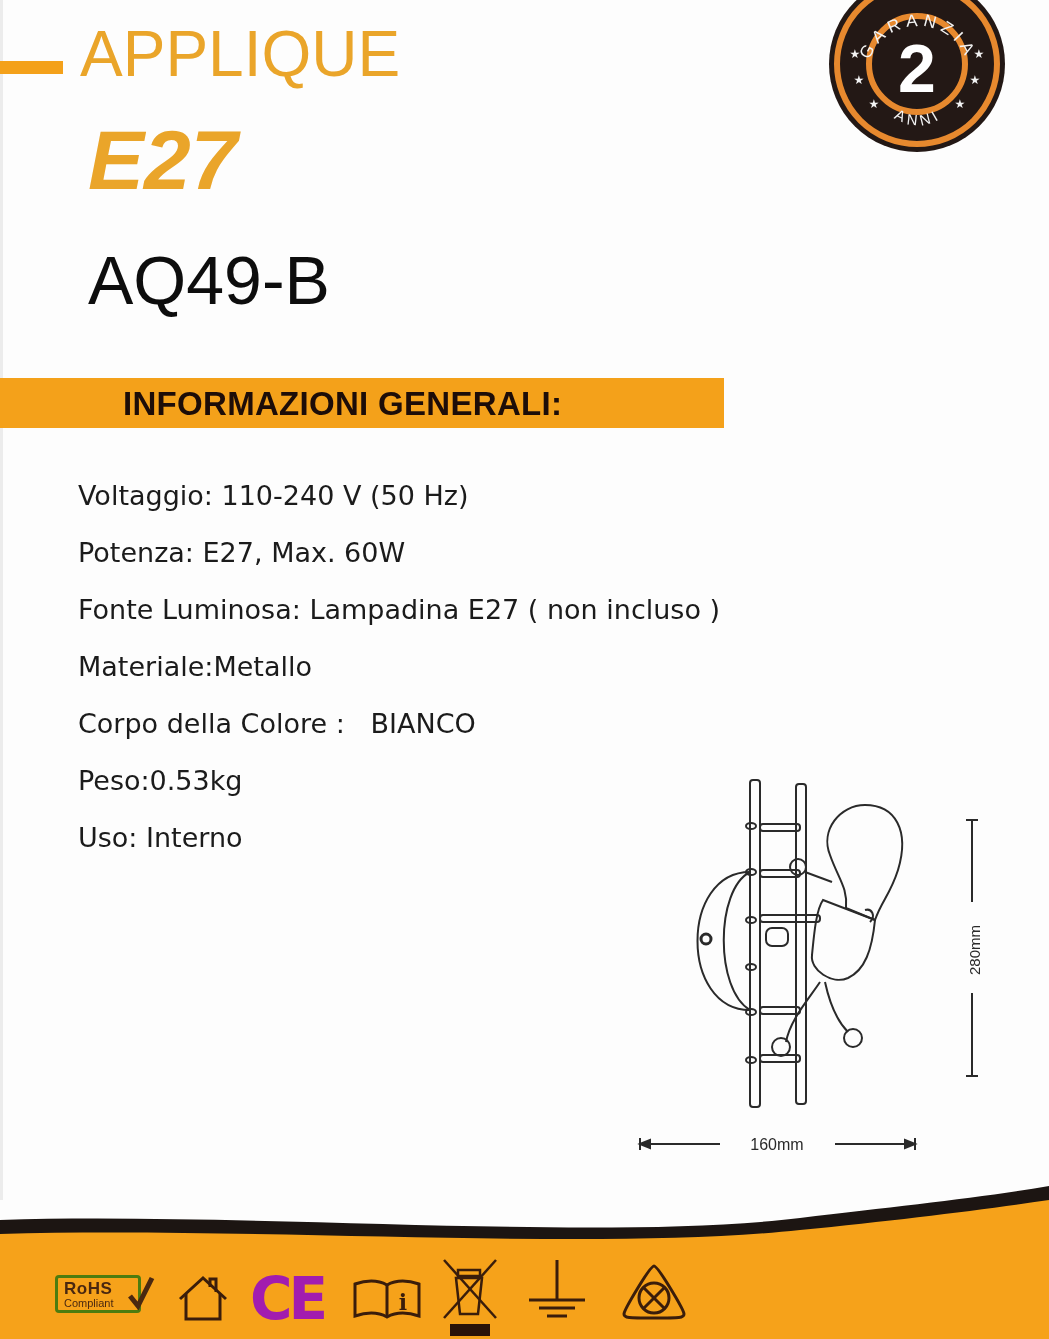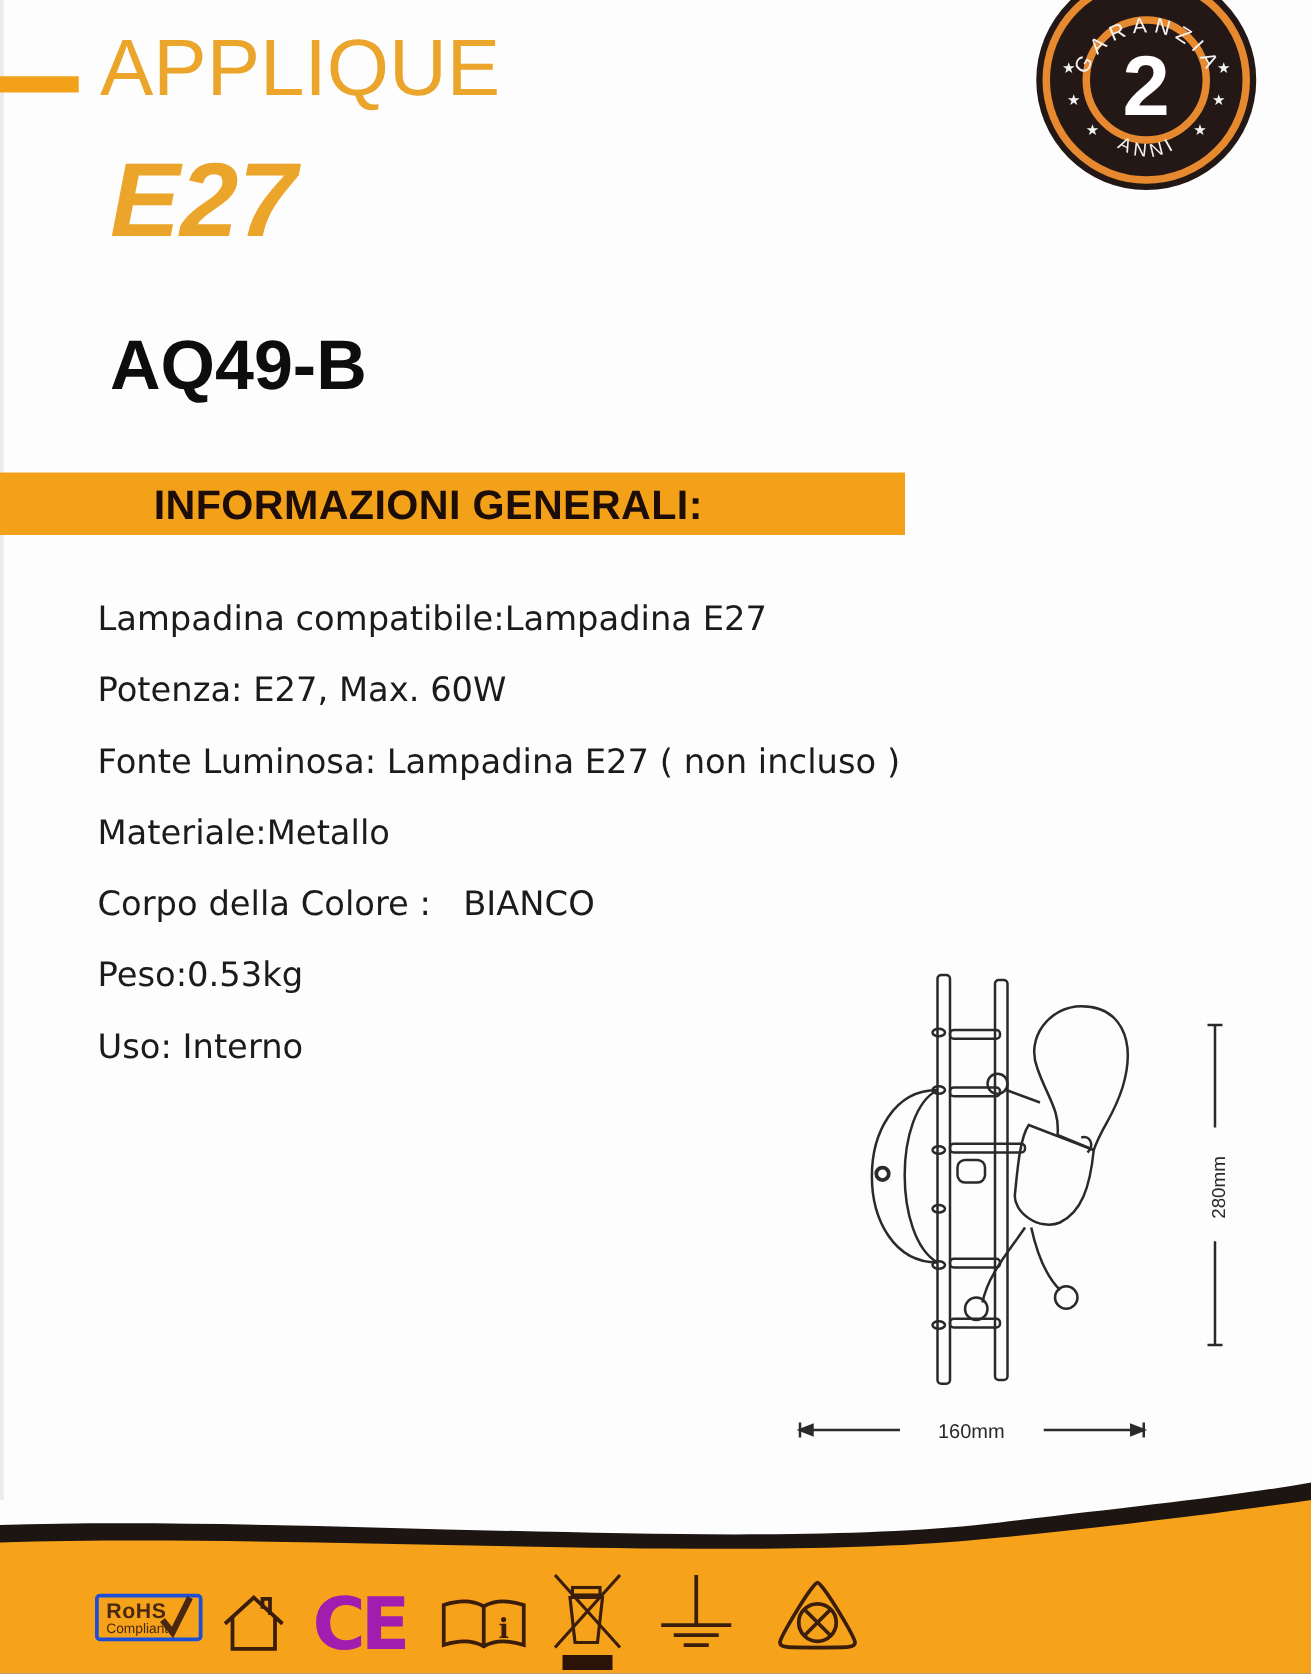--- a/index.html
+++ b/index.html
@@ -15,44 +15,43 @@
     font-size: 64px; font-weight: normal; color: #eaa52a; letter-spacing: 0px;
     line-height: 72px;
   }
   .title-e27 {
     position: absolute; left: 88px; top: 112px;
     font-size: 84px; font-weight: bold; font-style: italic; color: #eaa52a;
     line-height: 96px;
   }
   .title-model {
     position: absolute; left: 88px; top: 232px;
-    font-size: 56px; font-weight: bold; color: #0d0d0d;
+    font-size: 68px; font-weight: normal; color: #0d0d0d;
     line-height: 96px;
-    margin-top: 12px;
   }
   .badge { position: absolute; left: 826px; top: 0px; width: 182px; height: 152px; }
   .section-bar {
     position: absolute; left: 0; top: 378px; width: 724px; height: 50px;
     background: #f4a11a;
   }
   .section-title {
     position: absolute; left: 92px; top: 380px; line-height: 48px;
     font-size: 33px; font-weight: bold; color: #1d0d08; letter-spacing: 0.3px; margin-left: 31px;
   }
   .specs { position: absolute; left: 78px; top: 472px; }
   .spec-line {
     height: 57px; line-height: 48px;
     font-family: "DejaVu Sans", sans-serif; font-size: 27px; color: #1b1b1b;
     white-space: pre;
   }
   .diagram { position: absolute; left: 620px; top: 760px; width: 400px; height: 420px; }
   .footer-svg { position: absolute; left: 0; top: 1170px; width: 1049px; height: 169px; }
   .cert { position: absolute; }
   .rohs {
-    left: 76px; top: 1275px; width: 86px; height: 38px; border: 3px solid #1d4ed8; border-radius: 4px;
+    left: 55px; top: 1275px; width: 86px; height: 38px; border: 3px solid #4d7c0f; border-radius: 4px;
     box-sizing: border-box;
   }
   .rohs-t1 { position: absolute; left: 6px; top: 1px; font-size: 17px; font-weight: bold; color: #4a2810; letter-spacing: 0.5px; }
   .rohs-t2 { position: absolute; left: 6px; top: 19px; font-size: 11px; color: #4a2810; }
   .ce {
     left: 250px; top: 1266px; font-size: 58px; font-weight: bold; color: #a21caf;
     font-family: "DejaVu Sans", sans-serif; letter-spacing: -4px; line-height: 66px; text-align: right;
   }
 </style>
 </head>
@@ -87,21 +86,21 @@
       <text x="149" y="84">★</text>
     <text x="48" y="108">★</text>
       <text x="134" y="108">★</text>
   </g>
 </svg>
 
 <div class="section-bar"></div>
 <div class="section-title">INFORMAZIONI GENERALI:</div>
 
 <div class="specs">
-  <div class="spec-line">Lampadina compatibile:Lampadina E27</div>
+  <div class="spec-line">Voltaggio: 110-240 V (50 Hz)</div>
   <div class="spec-line">Potenza: E27, Max. 60W</div>
   <div class="spec-line">Fonte Luminosa: Lampadina E27 ( non incluso )</div>
   <div class="spec-line">Materiale:Metallo</div>
   <div class="spec-line">Corpo della Colore :   BIANCO</div>
   <div class="spec-line">Peso:0.53kg</div>
   <div class="spec-line">Uso: Interno</div>
 </div>
 
 <svg class="diagram" viewBox="0 0 400 420" fill="none" stroke="#2a2a2a" stroke-width="2">
 

